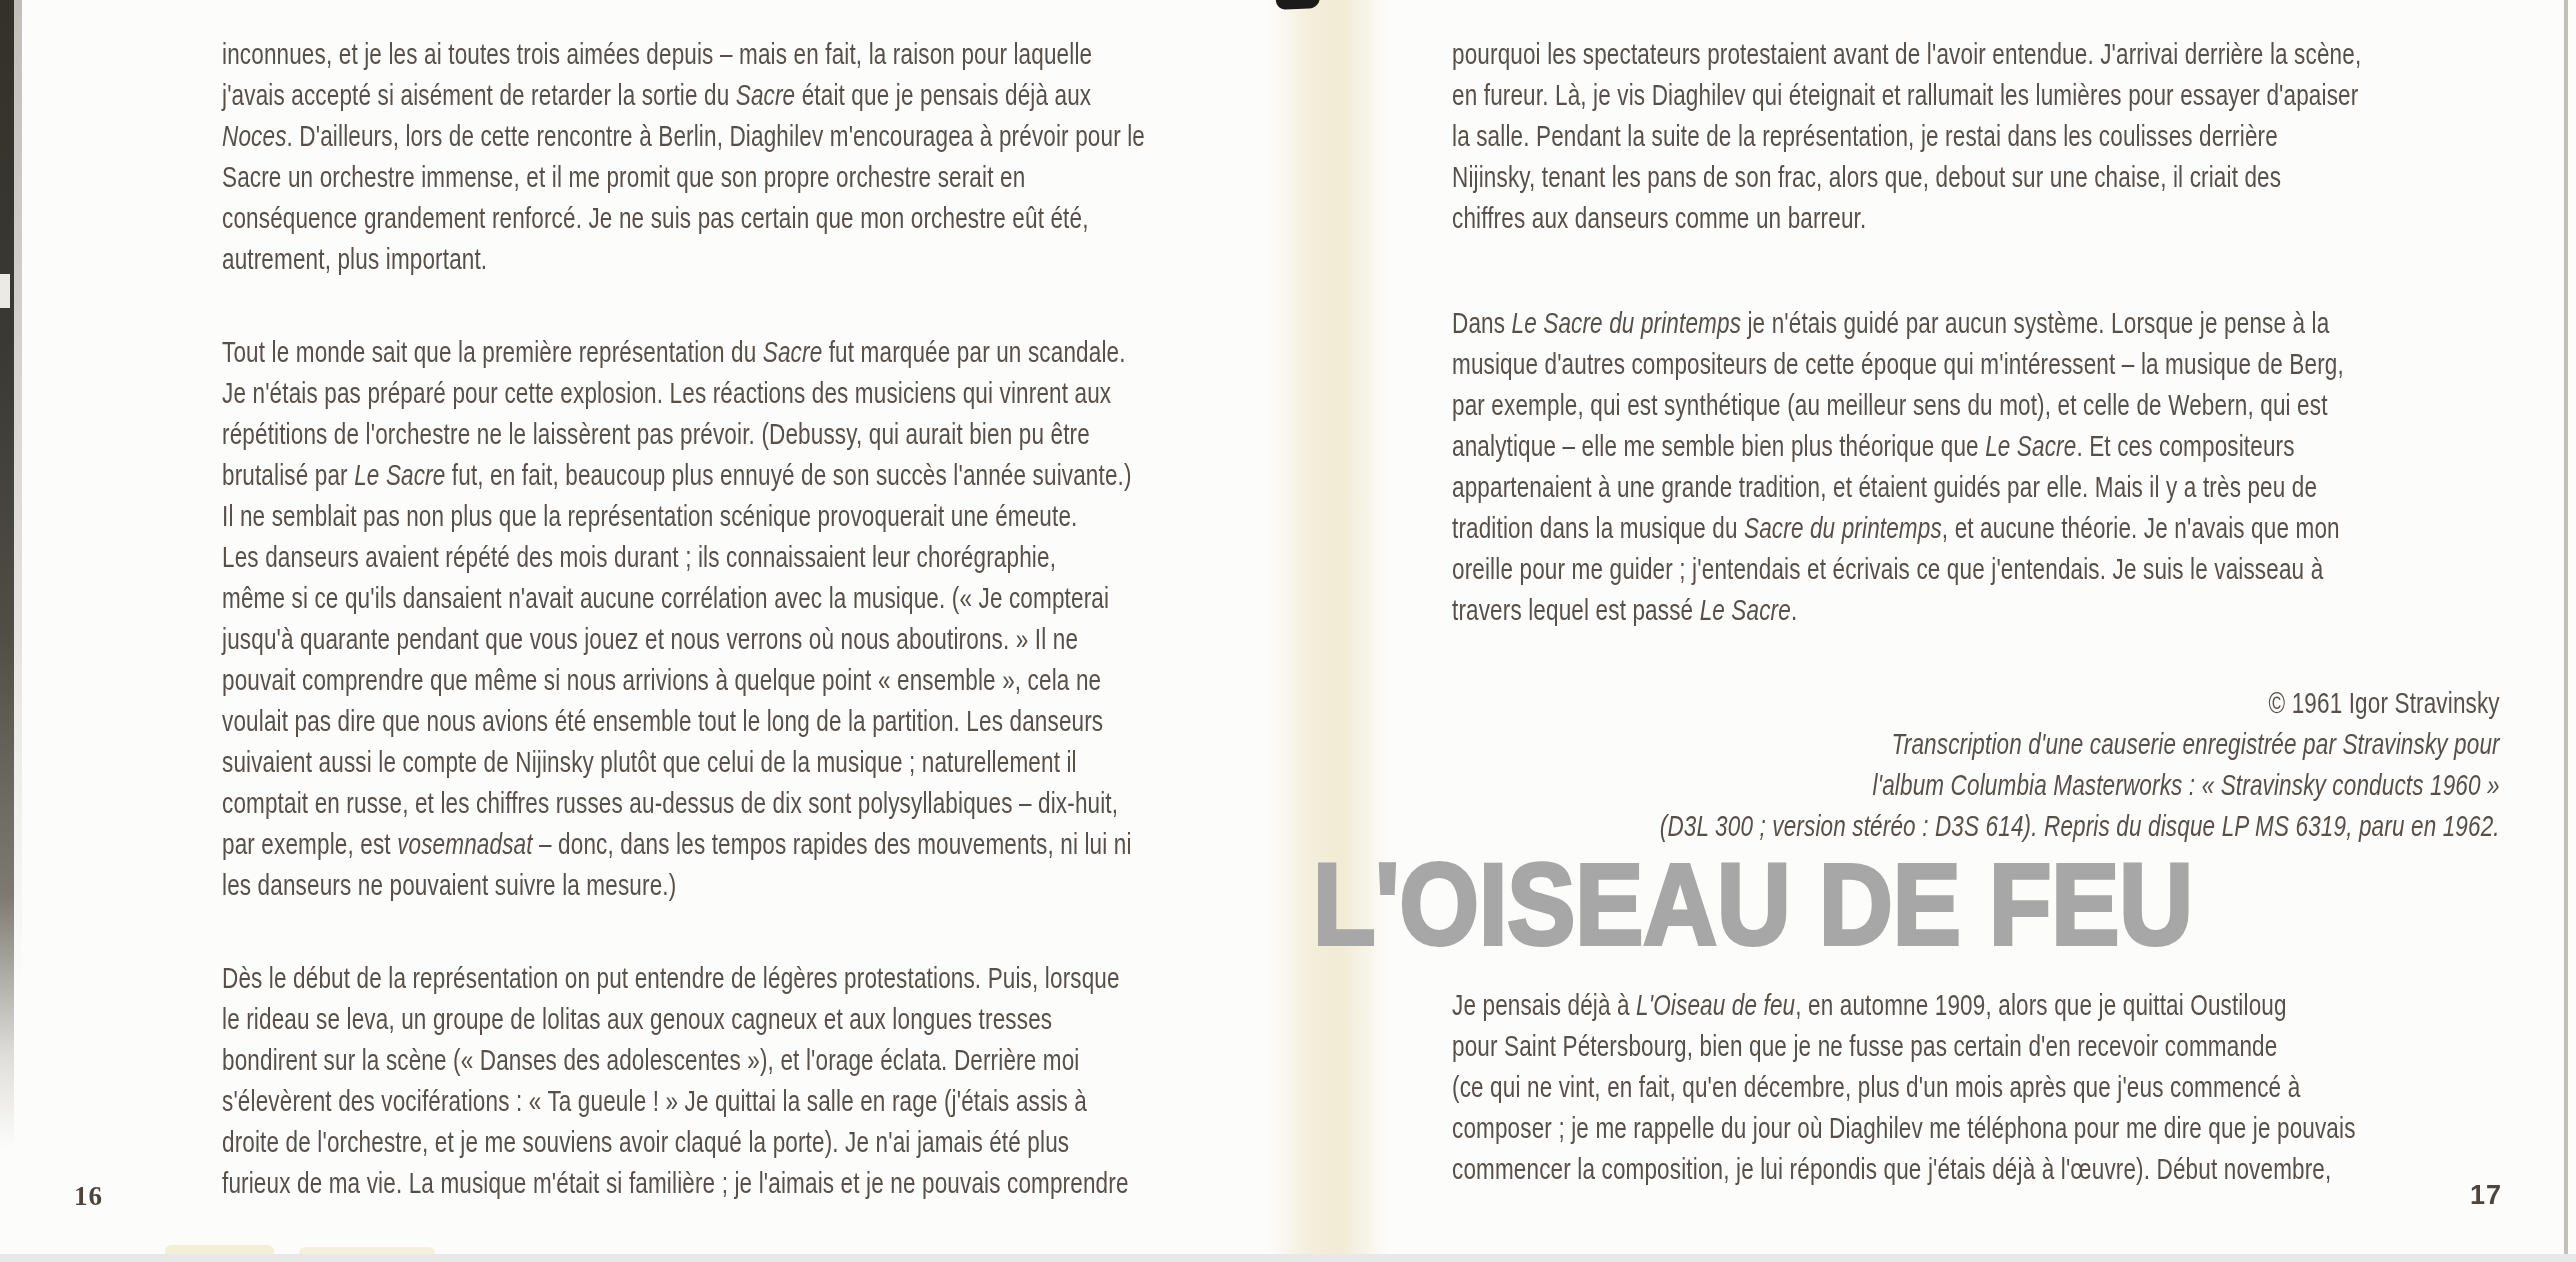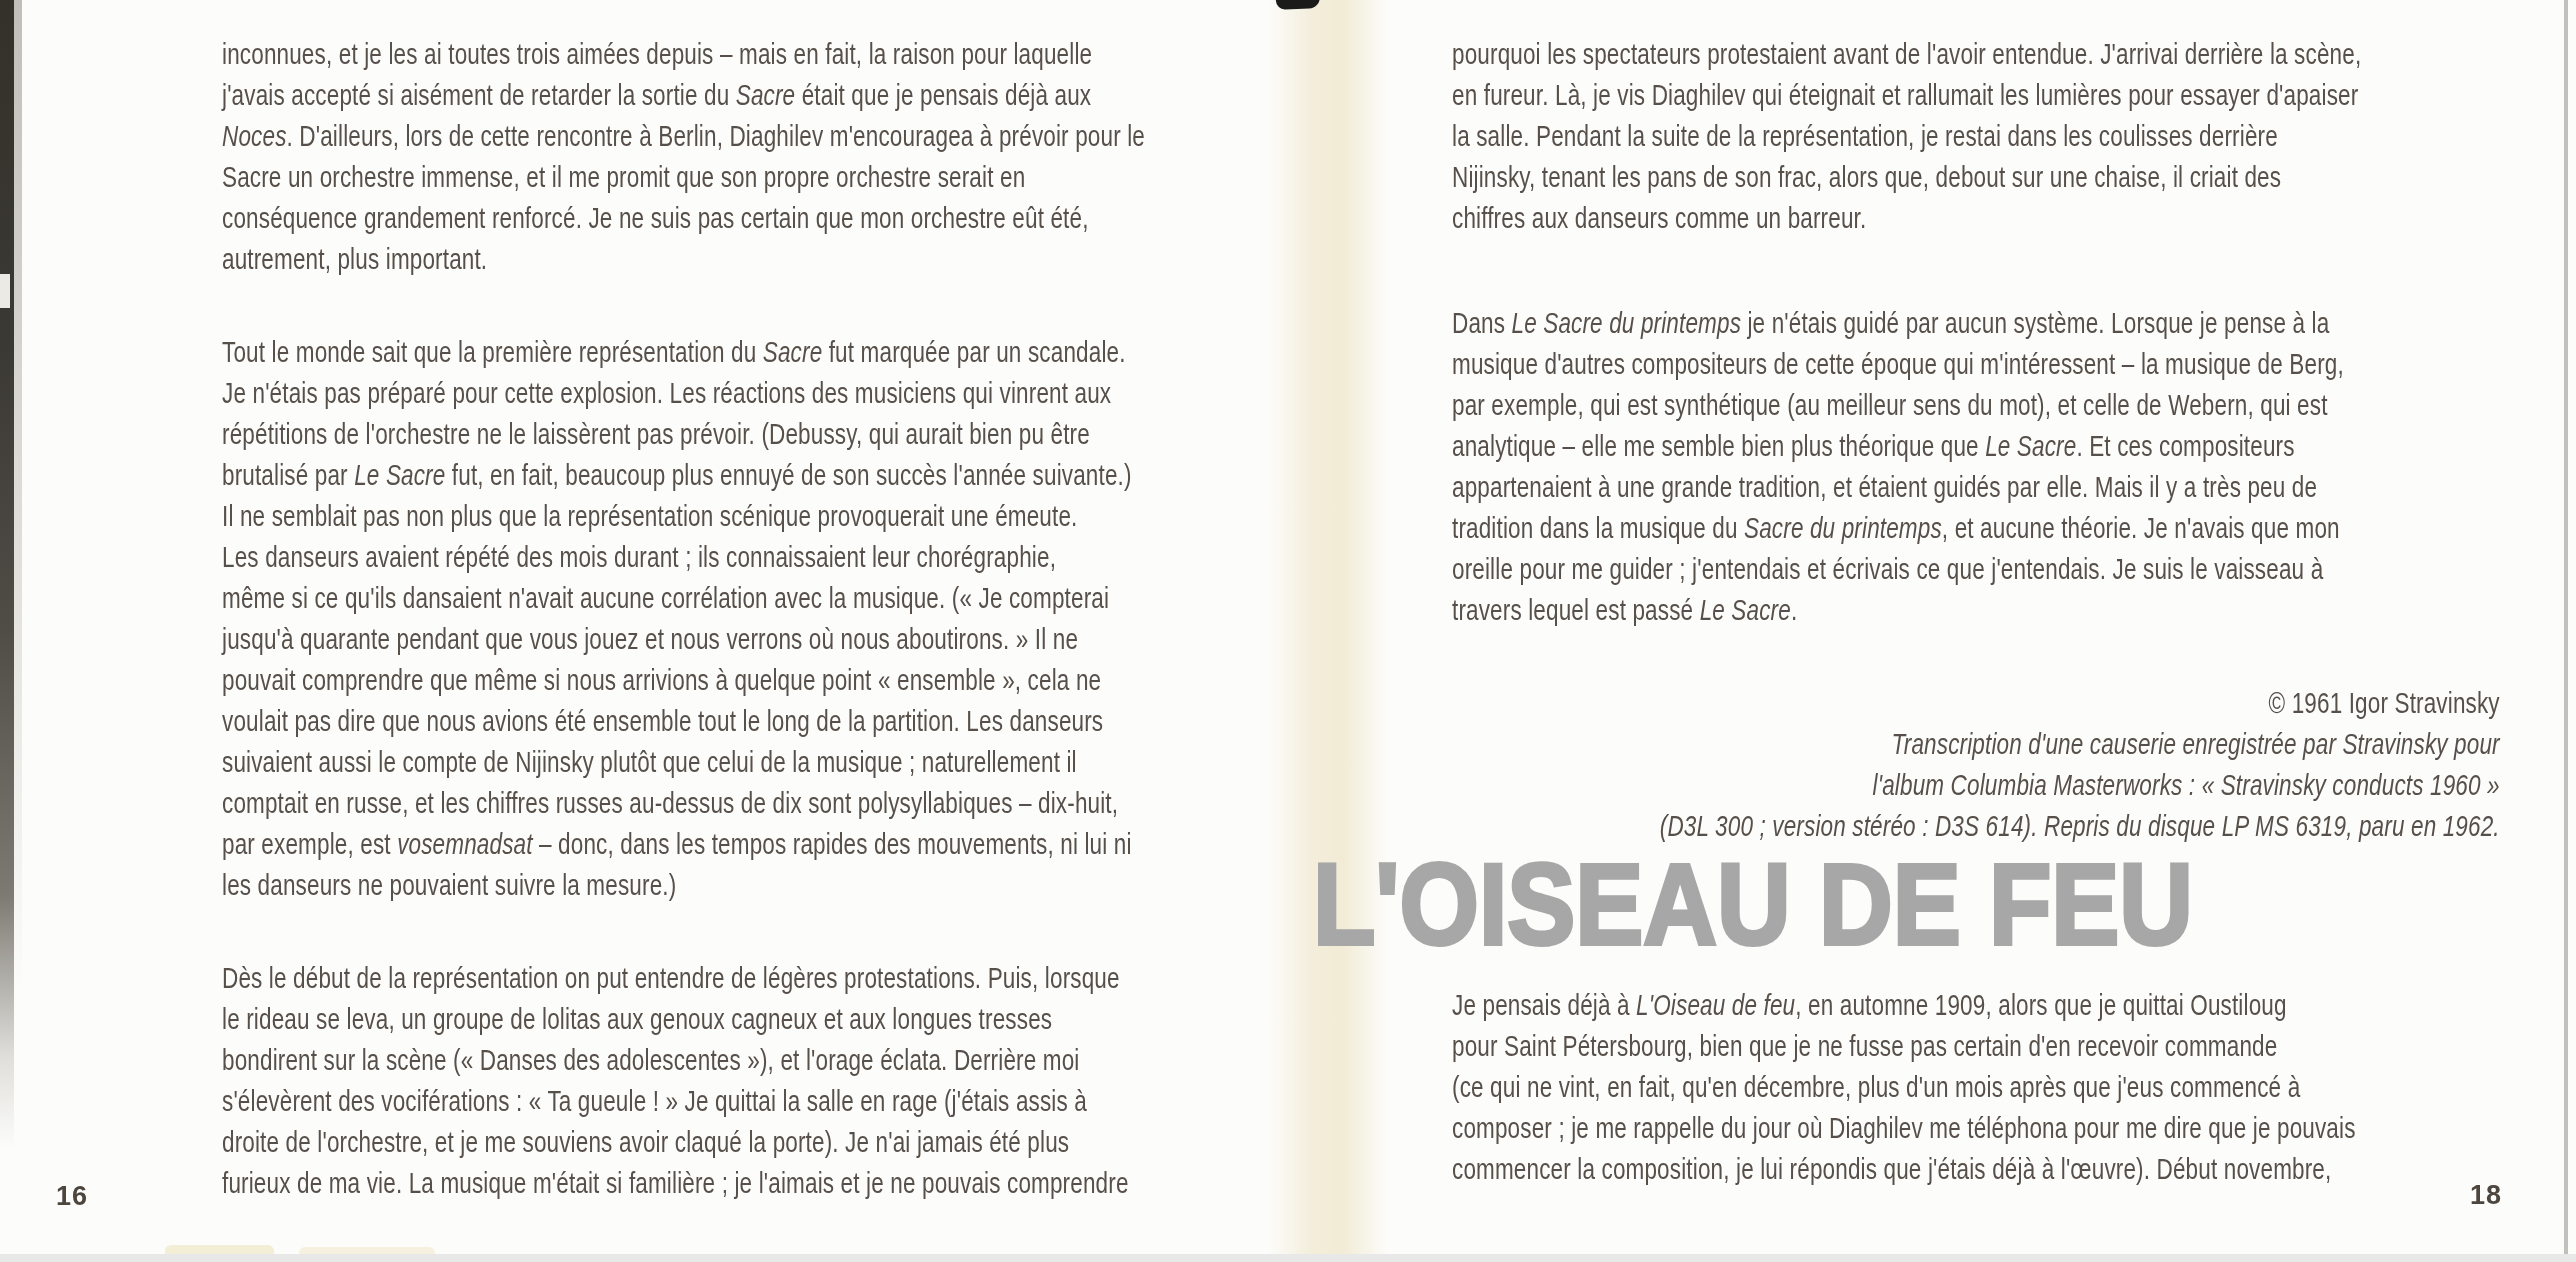--- a/index.html
+++ b/index.html
@@ -57,21 +57,21 @@
     -webkit-text-stroke:3.6px var(--heading_gray,#a7a7a7);
     transform:scaleY(1.12);transform-origin:left top;
   }
   .para-after{position:absolute;left:1452px;top:984px;width:1397px;
     transform:scaleX(.75);transform-origin:left top;
     font-size:30px;line-height:41px;letter-spacing:0.2px;}
   .page-number{
     position:absolute;font-size:27px;font-weight:bold;letter-spacing:0.9px;
     color:var(--page_number_ink,#4d463f);
   }
-  .pn-left{left:56px;top:1181px;}
+  .pn-left{left:74px;top:1181px;font-family:Liberation Serif, serif;}
   .pn-right{left:2470px;top:1180px;}
 </style>
 </head>
 <body>
 
 <div class="canvas">
 
   <div class="spine"></div>
   <div class="spine-streak"></div>
   <div class="spine-notch"></div>
@@ -146,17 +146,17 @@
         </div>
     </div>
     <div class="heading">L'OISEAU DE FEU</div>
     <div class="para-after">
         <div class="ln"><span>Je pensais déjà à </span><i>L'Oiseau de feu</i><span>, en automne 1909, alors que je quittai Oustiloug</span></div>
         <div class="ln"><span>pour Saint Pétersbourg, bien que je ne fusse pas certain d'en recevoir commande</span></div>
         <div class="ln"><span>(ce qui ne vint, en fait, qu'en décembre, plus d'un mois après que j'eus commencé à</span></div>
         <div class="ln"><span>composer ; je me rappelle du jour où Diaghilev me téléphona pour me dire que je pouvais</span></div>
         <div class="ln"><span>commencer la composition, je lui répondis que j'étais déjà à l'œuvre). Début novembre,</span></div>
       </div>
-    <div class="page-number pn-right">18</div>
+    <div class="page-number pn-right">17</div>
   </div>
 
 </div>
 
 
 </body></html>

